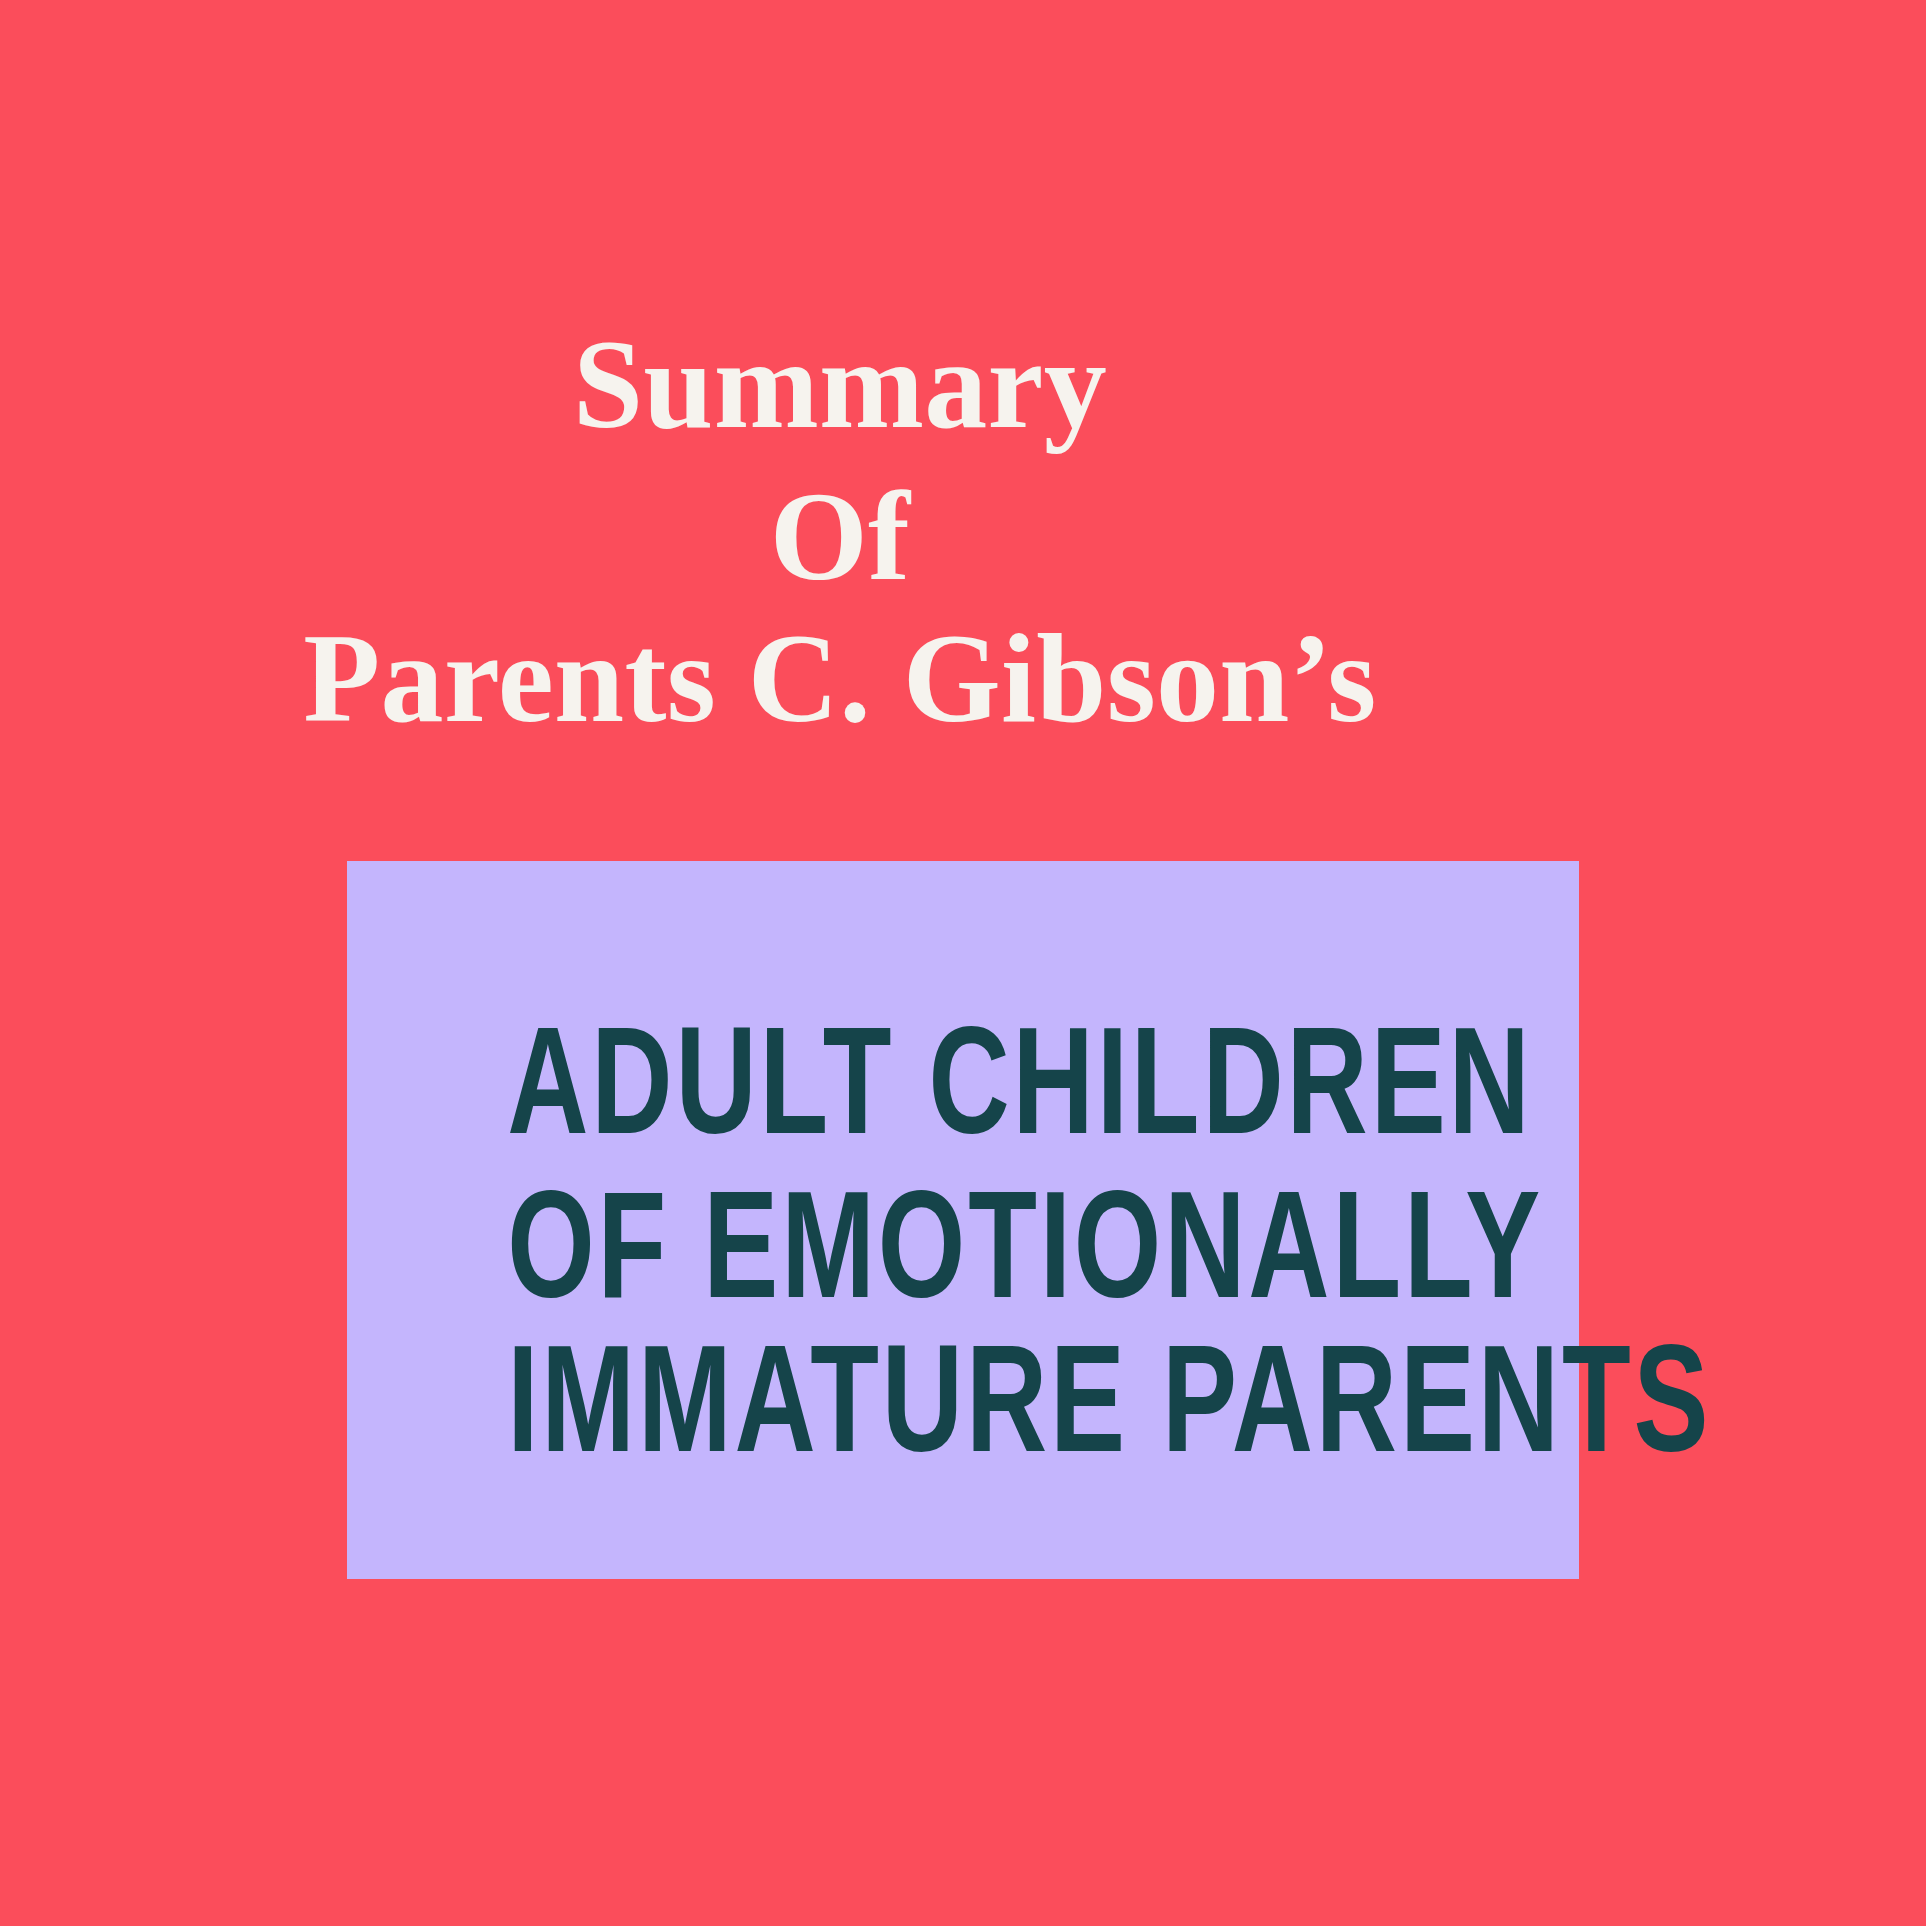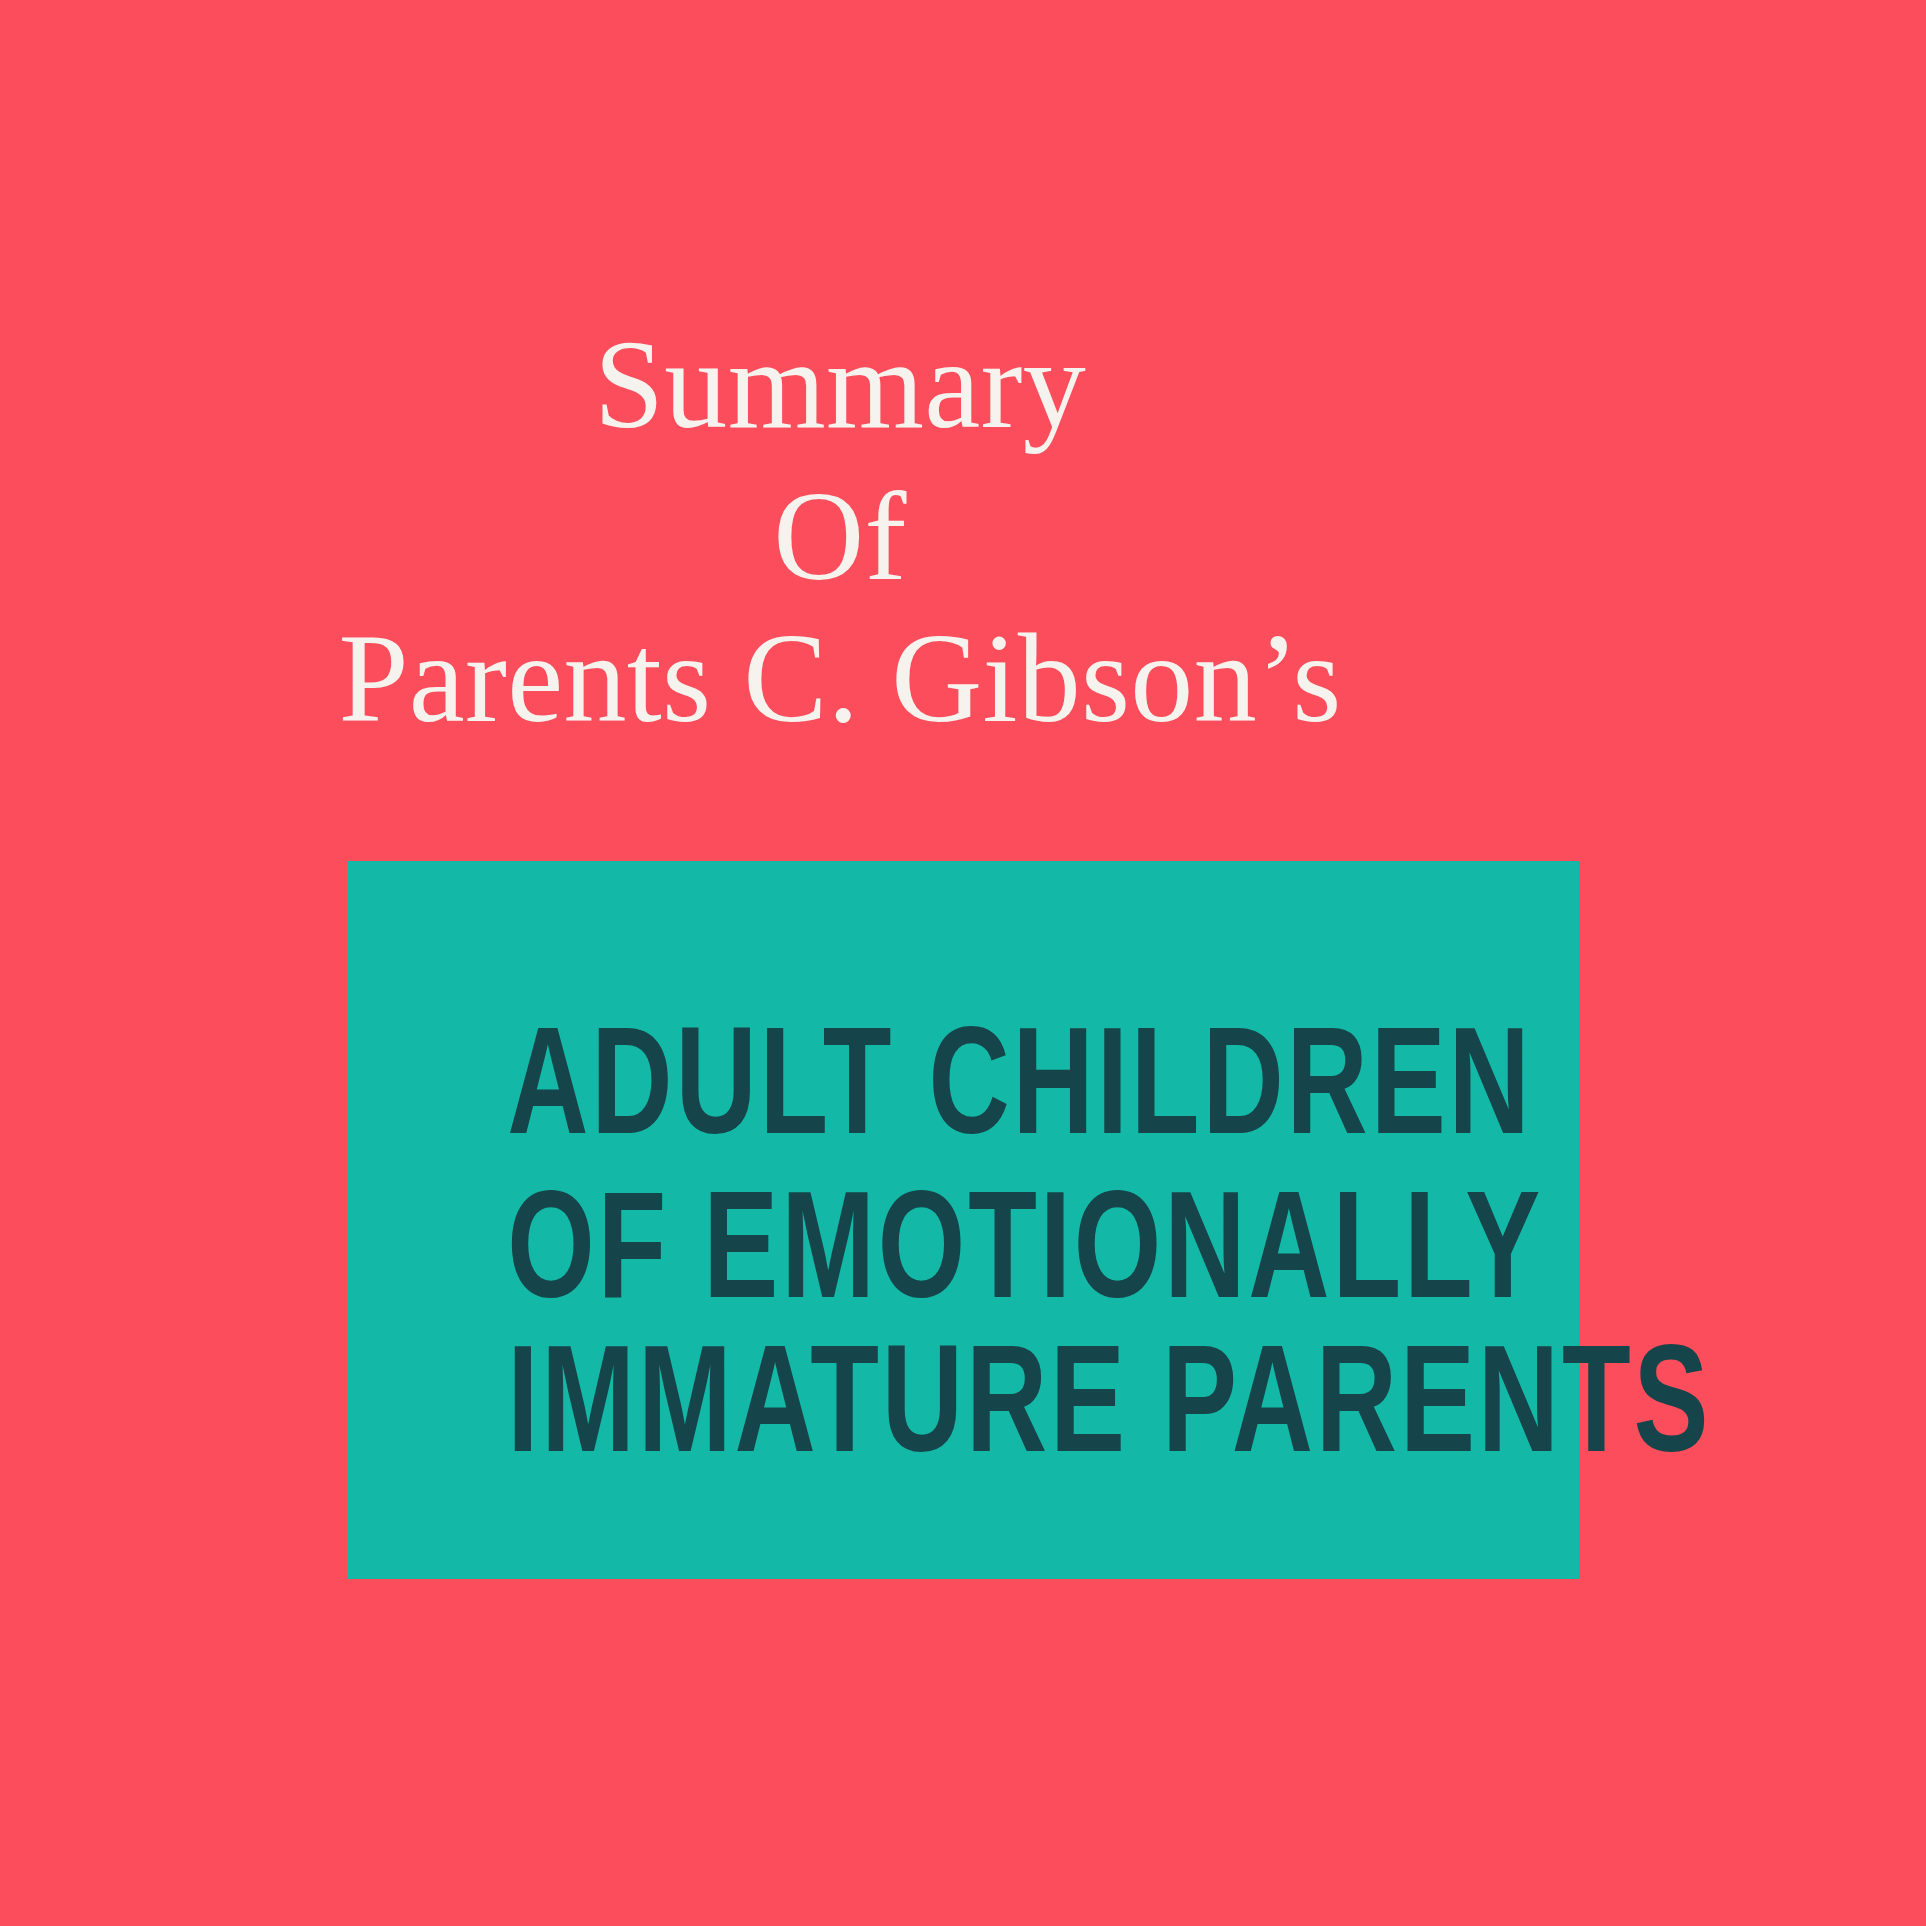--- a/index.html
+++ b/index.html
@@ -26,21 +26,21 @@
     position: absolute;
     left: 0;
     top: 0;
     width: 1926px;
     text-align: center;
   }
 
   .serif-line {
     color: #f6f3ee;
     font-family: "Liberation Serif", "DejaVu Serif", serif;
-    font-weight: 400;
+    font-weight: 700;
     letter-spacing: 0.3px;
     white-space: nowrap;
     line-height: 1;
     position: absolute;
     width: 1680px;
     text-align: center;
   }
 
   #line-summary {
     top: 322px;
@@ -55,21 +55,21 @@
     font-size: 126px;
   }
 
   
   #title-panel {
     position: absolute;
     left: 347px;
     top: 861px;
     width: 1232px;
     height: 718px;
-    background: #14b8a6;
+    background: #c4b5fd;
   }
 
   #title-stack {
     position: absolute;
     left: 0;
     top: 0;
     width: 1232px;
     height: 718px;
   }
 

